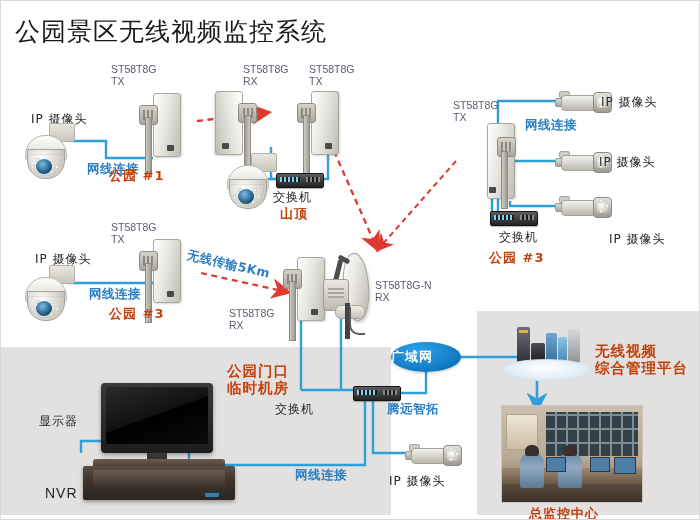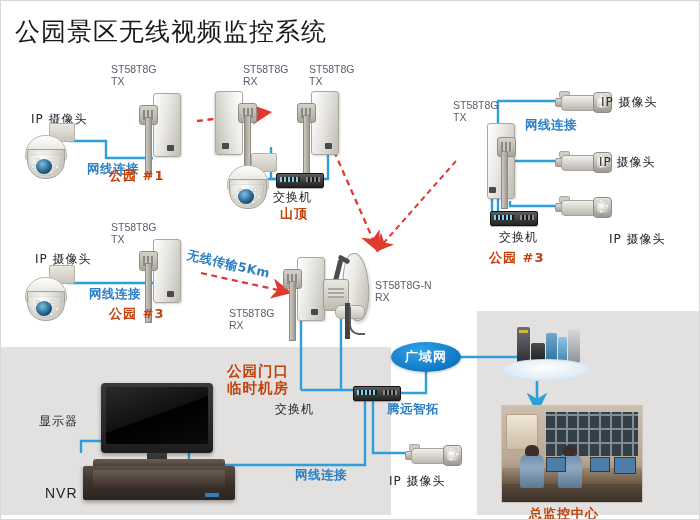--- a/index.html
+++ b/index.html
@@ -170,21 +170,21 @@
   .ctrlroom .p1,.ctrlroom .p2{position:absolute;bottom:14px;width:24px;height:34px;border-radius:8px 8px 2px 2px;
             background:linear-gradient(180deg,#6e8ba8 0%,#91a9c0 40%,#5d7893 100%);}
   .ctrlroom .p1:before,.ctrlroom .p2:before{content:"";position:absolute;left:5px;top:-9px;
             width:14px;height:11px;border-radius:6px 6px 3px 3px;background:#3a2f2a;}
   .ctrlroom .win{position:absolute;left:4px;top:8px;width:30px;height:34px;
             background:linear-gradient(180deg,#efe6d6,#cdbda6);border:1px solid #b4a38c;}
 
   
   .wan{position:absolute;width:70px;height:30px;border-radius:50%;
        background:radial-gradient(ellipse at 40% 30%,#2ea3e8,#0f78c4 70%,#0a5e9c);
-       color:#fff;font-size:13px;font-weight:bold;text-align:center;line-height:30px;
+       color:#fff;font-size:13px;font-weight:bold;text-align:left;line-height:30px;
        font-family:"DejaVu Sans",sans-serif;letter-spacing:1px;
        box-shadow:0 1px 3px rgba(0,0,0,.25);}
 </style>
 </head>
 <body>
 
 <div id="stage">
 
   <div class="panel" style="left:0px;top:346px;width:390px;height:168px;"></div>
   <div class="panel" style="left:476px;top:310px;width:224px;height:204px;"></div>
@@ -454,20 +454,22 @@
   <div class="blue-label" style="left:386px;top:400px;">腾远智拓</div>
 
   <div class="servers" style="left:500px;top:324px;">
     <div class="r1"></div>
     <div class="r2"></div>
     <div class="r3"></div>
     <div class="r4"></div>
     <div class="r5"></div>
     <div class="disc"></div>
   </div>
+  <div class="red-label big" style="left:594px;top:342px;">无线视频
+综合管理平台</div>
 
   <div class="ctrlroom" style="left:500px;top:404px;">
     <div class="win"></div>
     <div class="wallgrid"></div>
     <div class="desk"></div>
     <div class="floor"></div>
     <div class="p1" style="left:18px;"></div>
     <div class="p2" style="left:56px;"></div>
     <div class="mon" style="left:44px;bottom:30px;width:18px;height:13px;"></div>
     <div class="mon" style="left:88px;bottom:30px;width:18px;height:13px;"></div>

